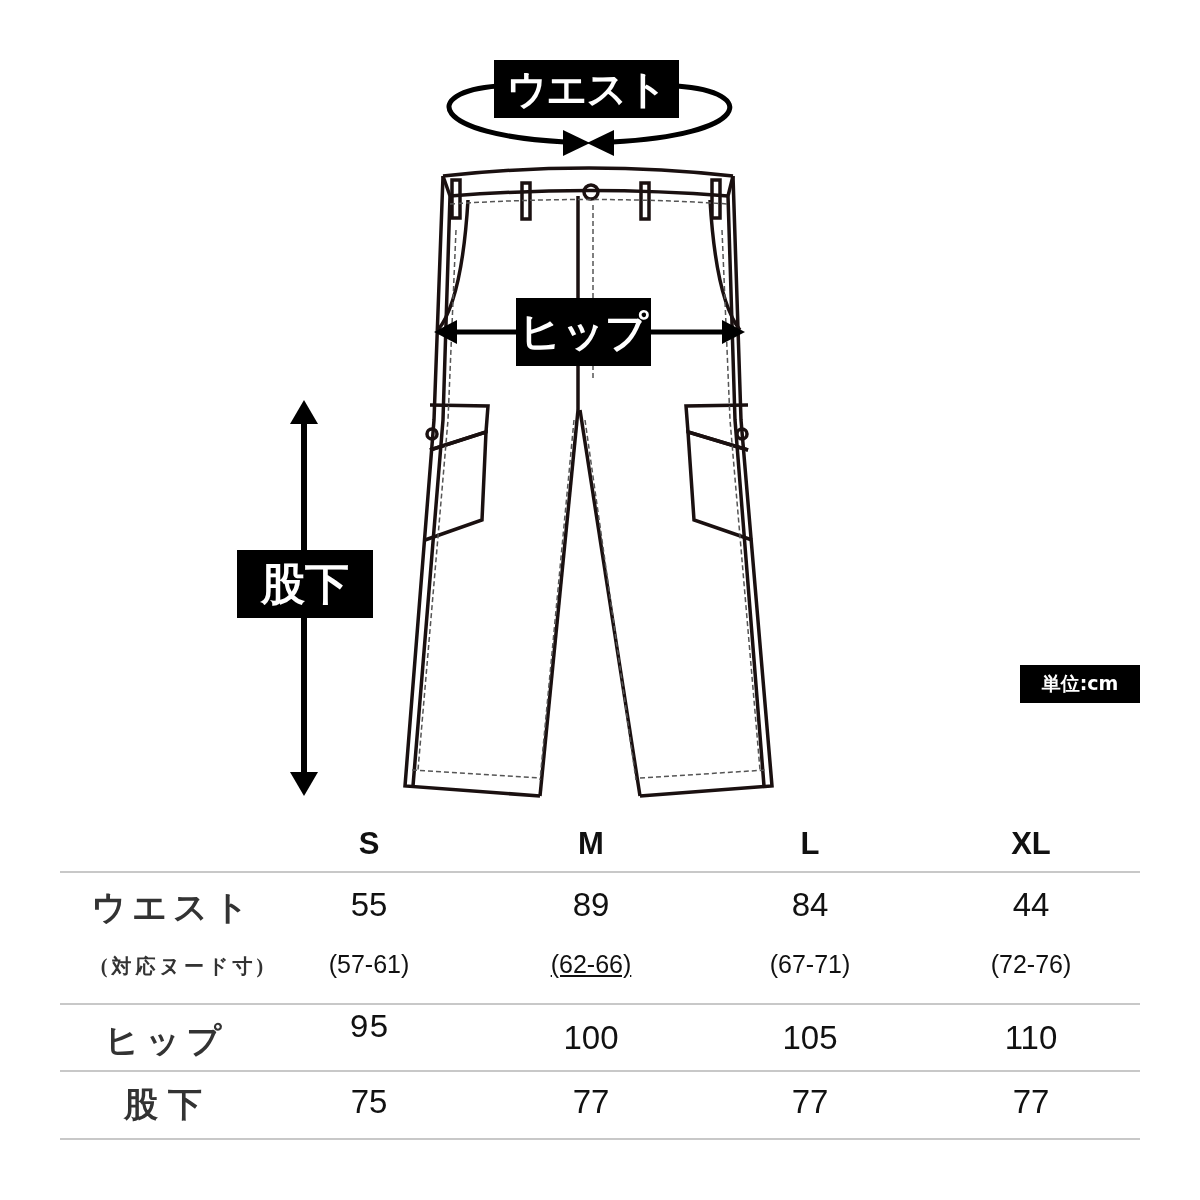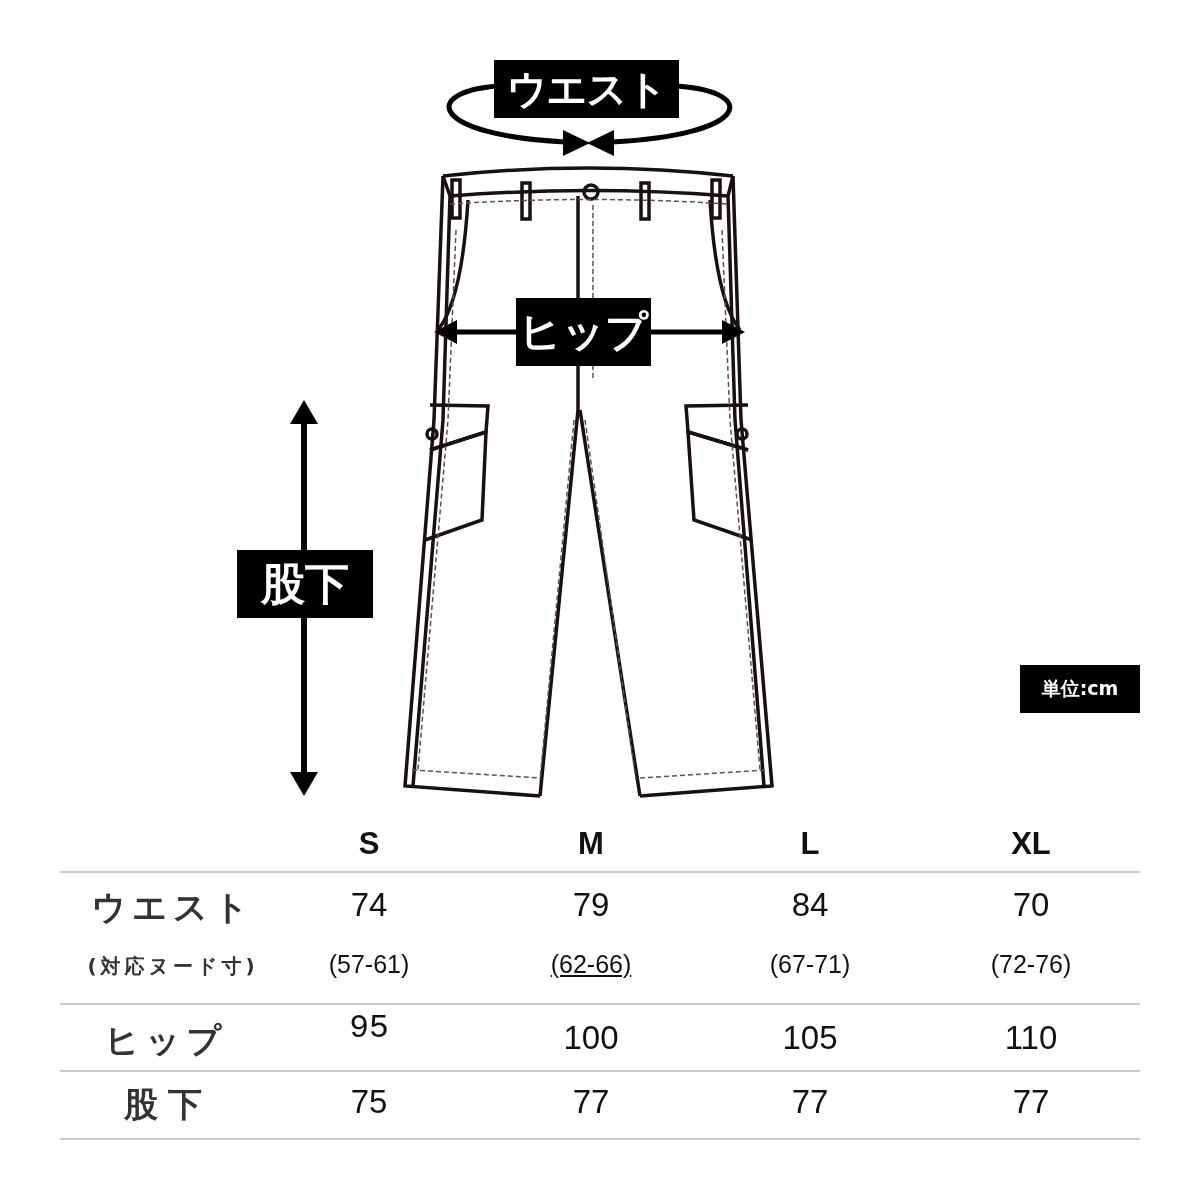--- a/index.html
+++ b/index.html
@@ -1,21 +1,21 @@
 <!DOCTYPE html>
 <html><head>
 <meta charset="utf-8">
 <style>
   html,body{margin:0;padding:0;background:#fff;}
   body{width:1200px;height:1200px;position:relative;overflow:hidden;font-family:"DejaVu Sans",sans-serif;}
   .label-box{position:absolute;background:#000;color:#fff;display:flex;align-items:center;justify-content:center;font-weight:bold;font-family:"DejaVu Sans",sans-serif;}
   #waist-label{left:494px;top:60px;width:185px;height:58px;font-size:40px;letter-spacing:-1px;}
   #hip-label{left:516px;top:298px;width:135px;height:68px;font-size:42px;}
   #inseam-label{left:237px;top:550px;width:136px;height:68px;font-size:44px;}
-  #unit-label{left:1020px;top:665px;width:120px;height:48px;font-size:19px;font-weight:bold;}
+  #unit-label{left:1020px;top:665px;width:120px;height:38px;font-size:19px;font-weight:bold;}
   svg.diagram{position:absolute;left:0;top:0;}
   .hline{position:absolute;left:60px;width:1080px;height:2px;background:#c8c8c8;}
   .cell{position:absolute;text-align:center;transform:translateX(-50%);white-space:nowrap;color:#111;font-family:"Liberation Sans",sans-serif;}
   .hdr{font-weight:bold;font-size:31px;top:826px;}
   .val{font-size:33px;}
   .sub{font-size:25px;}
   .rowlabel{position:absolute;text-align:center;transform:translateX(-50%);white-space:nowrap;color:#333;font-weight:bold;font-family:"DejaVu Sans",sans-serif;}
 </style>
 </head>
 <body>
@@ -94,26 +94,26 @@
 
 <div>
   <div class="cell hdr" style="left:369px;">S</div>
   <div class="cell hdr" style="left:591px;">M</div>
   <div class="cell hdr" style="left:810px;">L</div>
   <div class="cell hdr" style="left:1031px;">XL</div>
 
   <div class="hline" style="top:871px;"></div>
 
   <div class="rowlabel" style="left:173px;top:885px;font-size:34px;letter-spacing:6px;">ウエスト</div>
-  <div class="cell val" style="left:369px;top:886px;">74</div>
-  <div class="cell val" style="left:591px;top:886px;">79</div>
+  <div class="cell val" style="left:369px;top:886px;">55</div>
+  <div class="cell val" style="left:591px;top:886px;">89</div>
   <div class="cell val" style="left:810px;top:886px;">84</div>
-  <div class="cell val" style="left:1031px;top:886px;">70</div>
+  <div class="cell val" style="left:1031px;top:886px;">44</div>
 
-  <div class="rowlabel" style="left:173px;top:953px;font-size:20px;letter-spacing:4px;">(対応ヌード寸)</div>
+  <div class="rowlabel" style="left:184px;top:953px;font-size:20px;letter-spacing:4px;font-family:Liberation Serif, serif;">(対応ヌード寸)</div>
   <div class="cell sub" style="left:369px;top:950px;">(57-61)</div>
   <div class="cell sub" style="left:591px;top:950px;text-decoration:underline;">(62-66)</div>
   <div class="cell sub" style="left:810px;top:950px;">(67-71)</div>
   <div class="cell sub" style="left:1031px;top:950px;">(72-76)</div>
 
   <div class="hline" style="top:1003px;"></div>
 
   <div class="rowlabel" style="left:166px;top:1018px;font-size:34px;letter-spacing:6px;">ヒップ</div>
   <div class="cell val" style="left:369px;top:1010px;font-family:Liberation Mono, monospace;">95</div>
   <div class="cell val" style="left:591px;top:1019px;">100</div>

